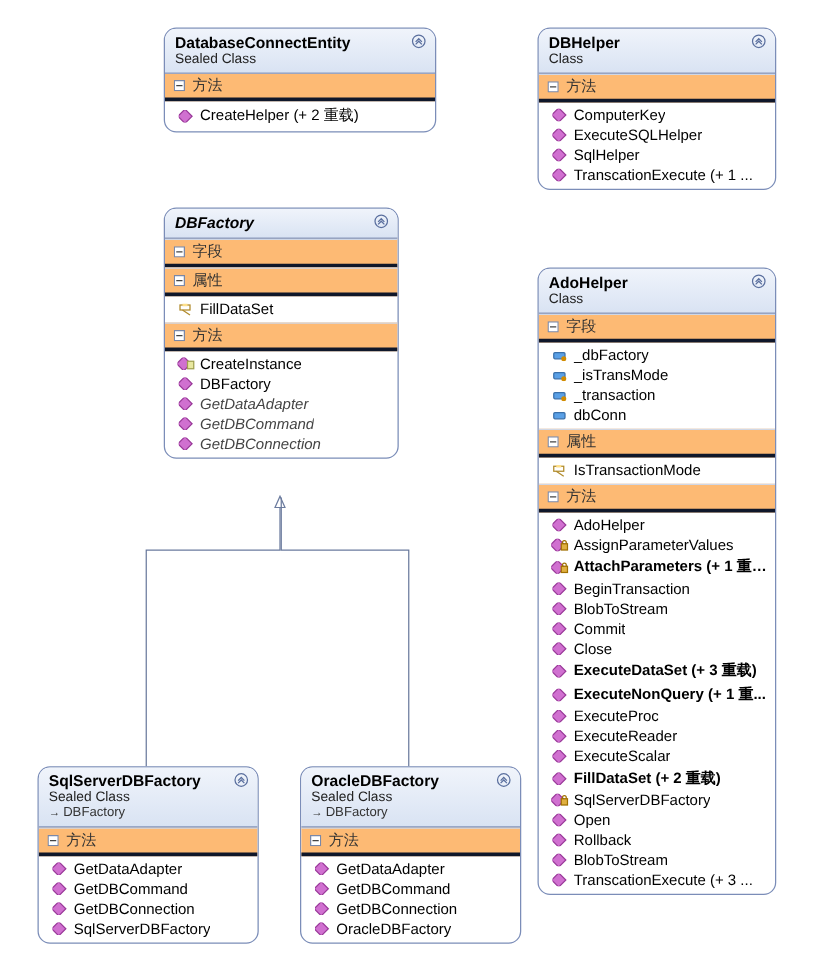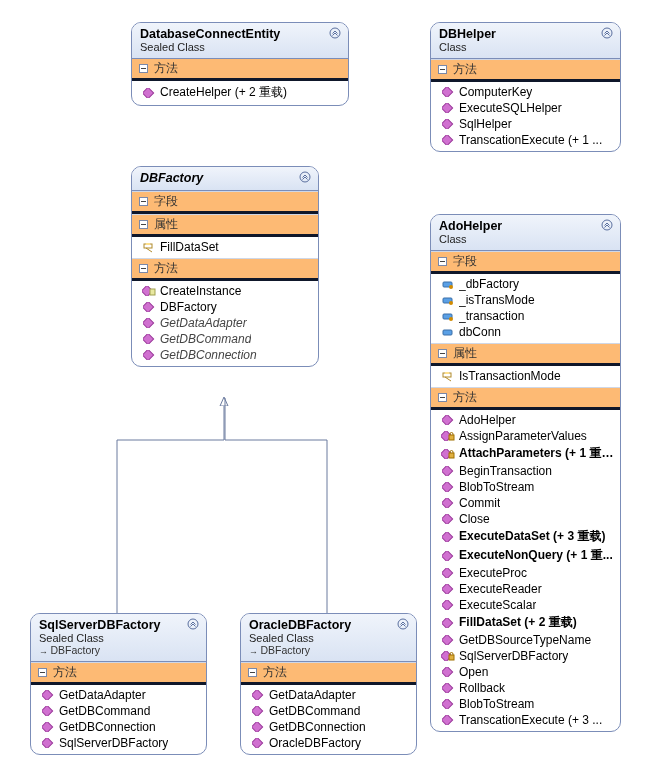--- a/index.html
+++ b/index.html
@@ -409,28 +409,20 @@
       <div class="item">
         <span class="ico">
           <svg width="12" height="10">
             <rect x="1" y="1" width="8" height="8" transform="rotate(45 5 5)" fill="#d070d0" stroke="#9a3a9a"></rect>
           </svg>
         </span>
         <span class="txt bold">FillDataSet (+ 2 重载)</span>
       </div>
       <div class="item">
         <span class="ico">
-          <svg width="12" height="10">
-            <rect x="1" y="1" width="8" height="8" transform="rotate(45 5 5)" fill="#d070d0" stroke="#9a3a9a"></rect>
-          </svg>
-        </span>
-        <span class="txt ">GetDBSourceTypeName</span>
-      </div>
-      <div class="item">
-        <span class="ico">
           <svg width="14" height="10">
             <rect x="1" y="1" width="8" height="8" transform="rotate(45 5 5)" fill="#d070d0" stroke="#9a3a9a"></rect>
             <rect x="8" y="4" width="5" height="5" fill="#e0b040" stroke="#a07000"></rect>
             <path d="M9 4 v-1 a1.5 1.5 0 0 1 3 0 v1" fill="none" stroke="#a07000"></path>
           </svg>
         </span>
         <span class="txt ">SqlServerDBFactory</span>
       </div>
       <div class="item">
         <span class="ico">

